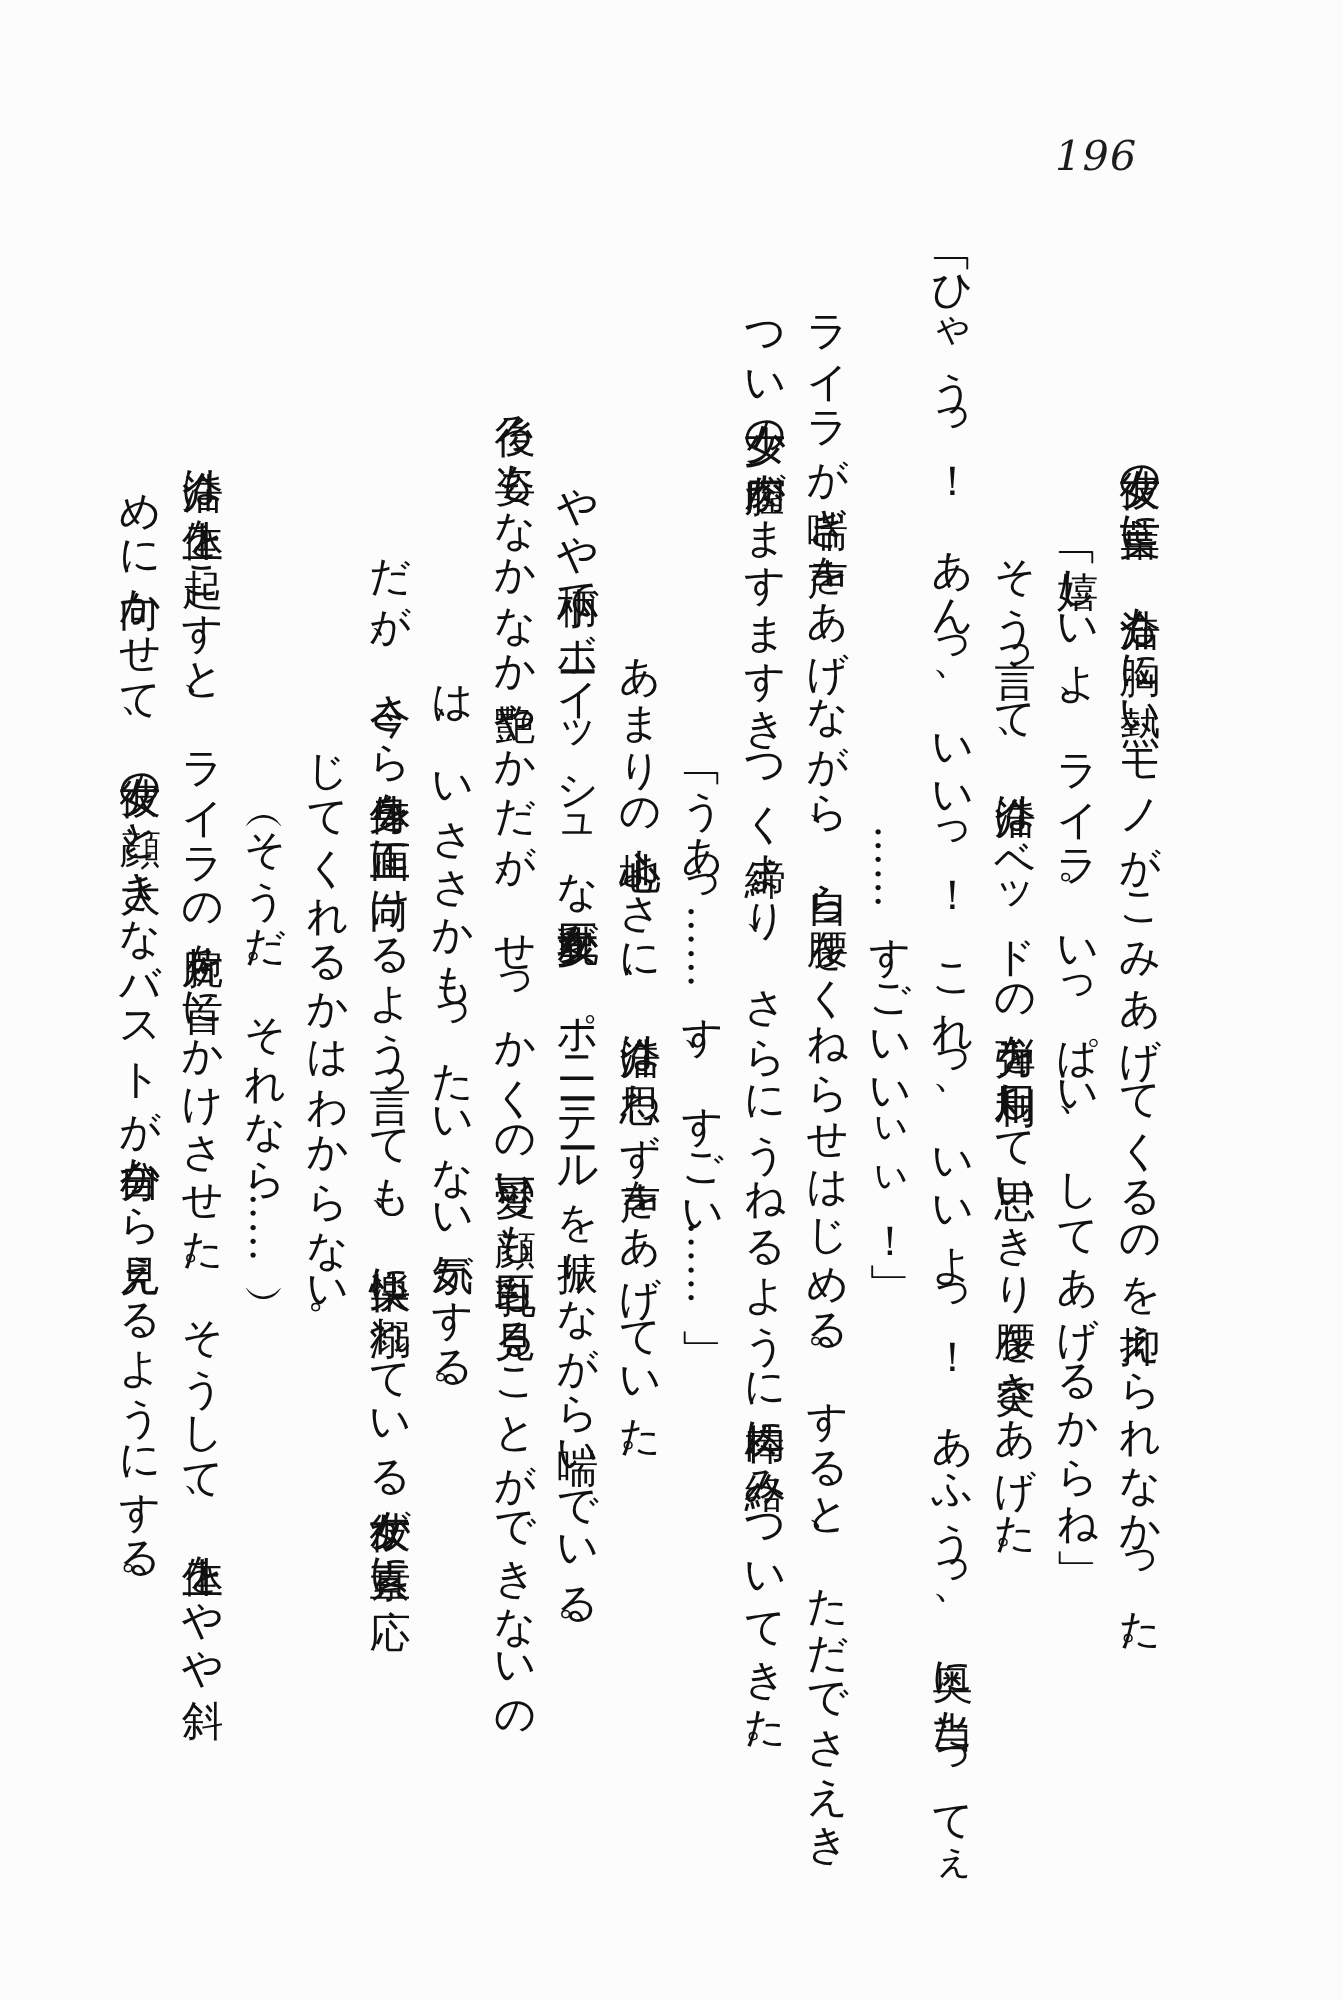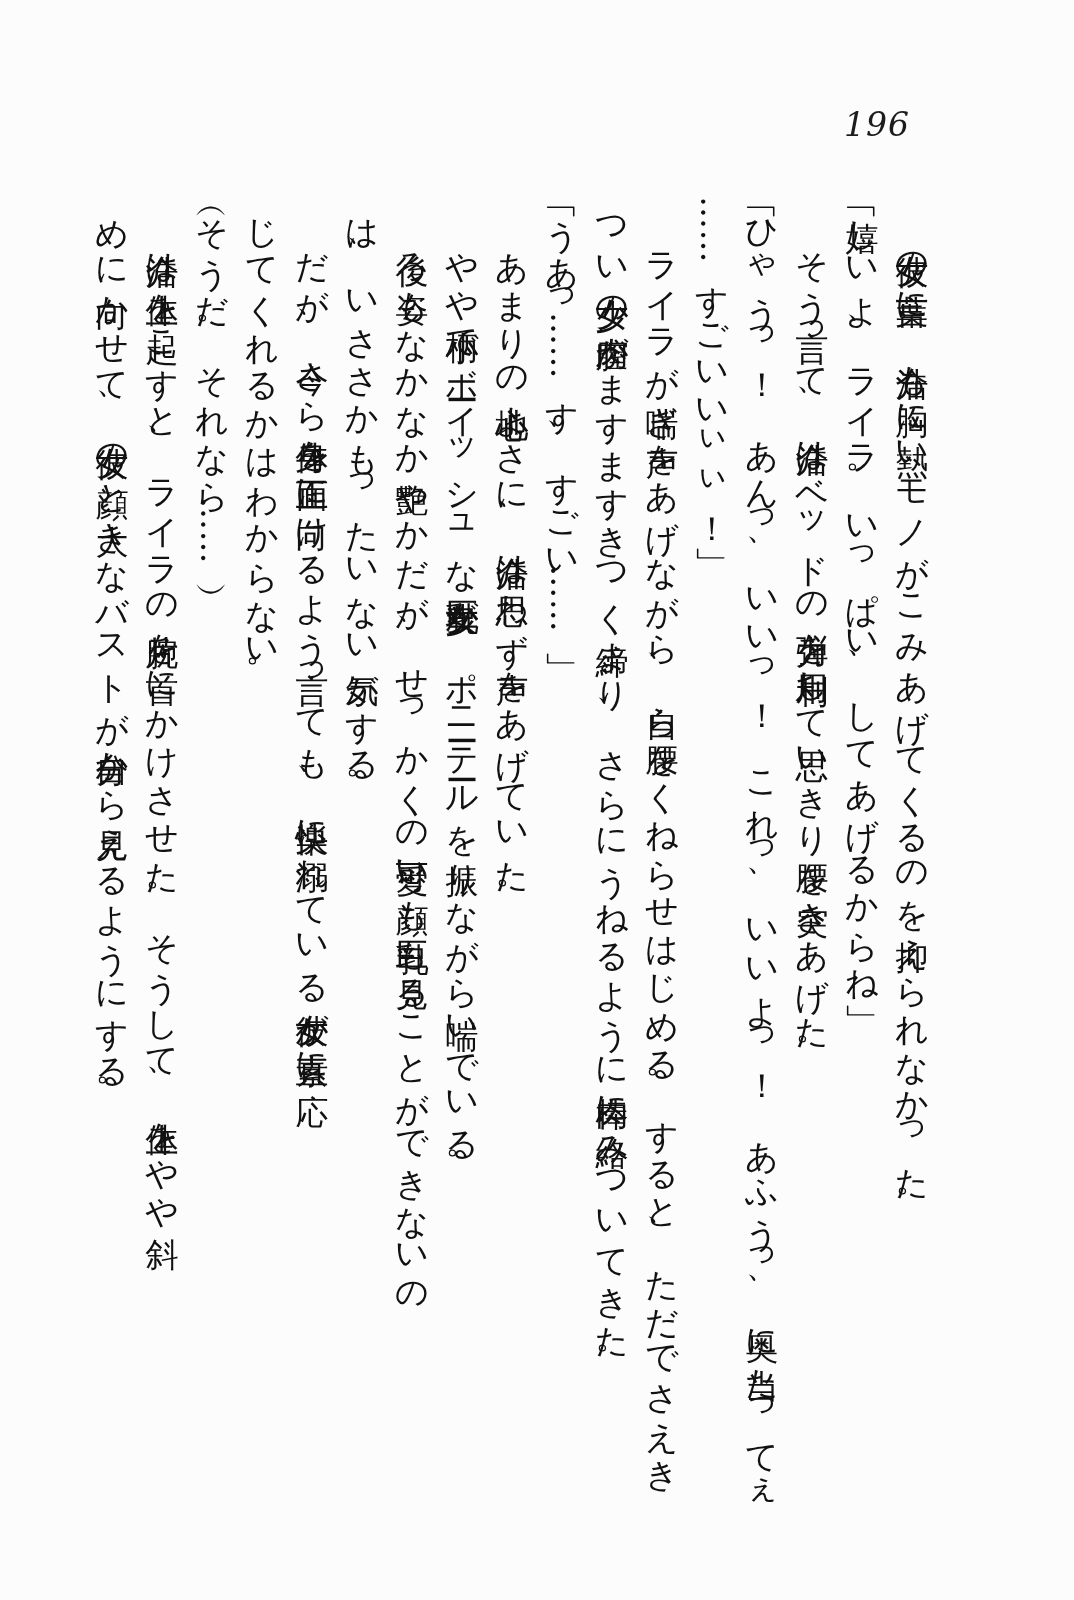--- a/index.html
+++ b/index.html
@@ -10,20 +10,21 @@
     width: 1074px;
     height: 1600px;
     position: relative;
     background: #fcfcfc;
     overflow: hidden;
     font-family: "DejaVu Serif", "Liberation Serif", serif;
   }
   .page {
     position: absolute;
     inset: 0;
+    text-align: center;
   }
   .page-number {
     position: absolute;
     top: 108px;
     right: 164px;
     font-size: 33px;
     font-style: italic;
     color: #1c1c1c;
     letter-spacing: 1px;
     line-height: 1;

